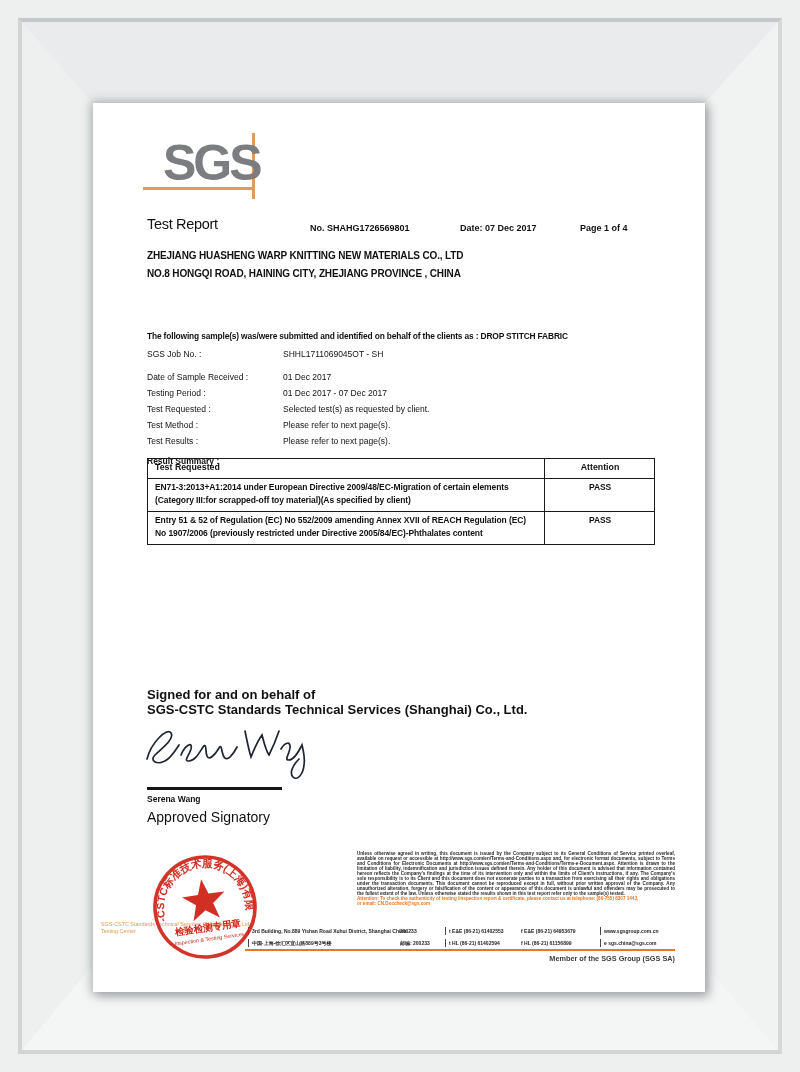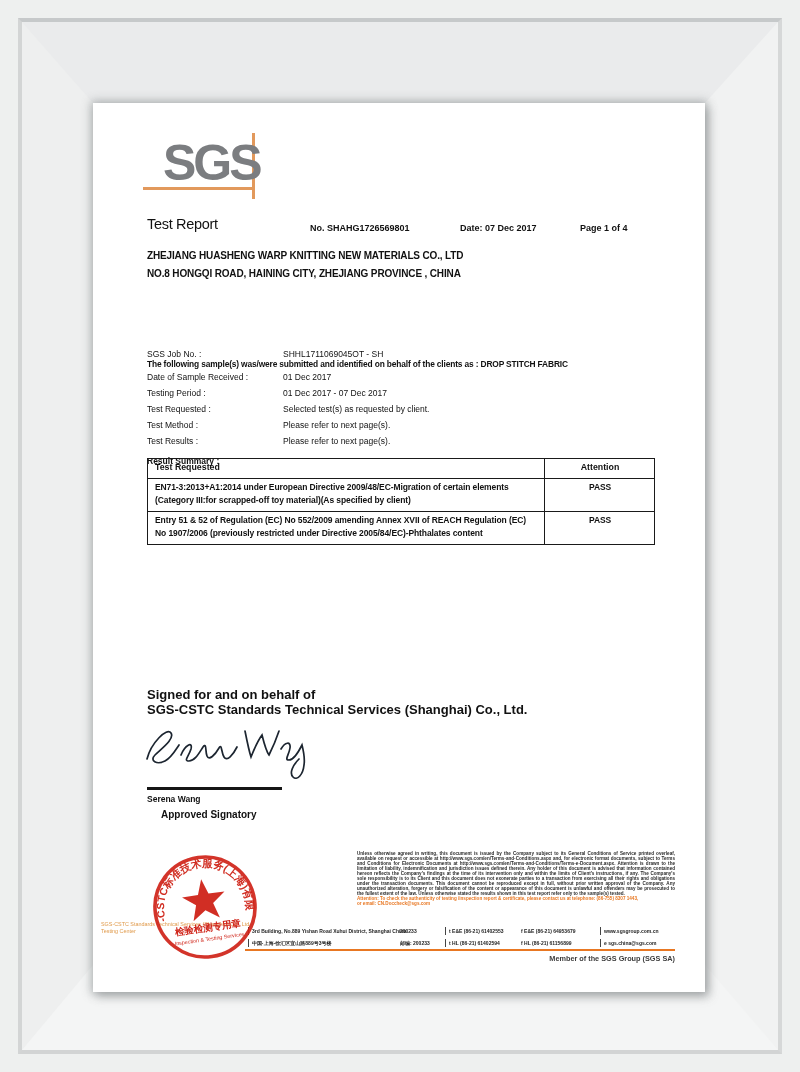--- a/index.html
+++ b/index.html
@@ -19,39 +19,39 @@
   .sgs-hline{position:absolute;left:50px;top:84px;width:111px;height:3px;background:#e2995c;}
   .sgs-vline{position:absolute;left:159px;top:30px;width:3px;height:66px;background:#e2995c;}
   .sgs-text{position:absolute;left:70px;top:34px;font-size:50px;font-weight:bold;
     color:#7b7d80;letter-spacing:-3px;line-height:52px;}
   
   .title{position:absolute;left:54px;top:113px;font-size:14.5px;font-weight:normal;letter-spacing:-.3px;}
   .hmeta{position:absolute;top:120px;font-size:9px;font-weight:bold;white-space:nowrap;}
   .client{position:absolute;left:54px;top:144px;font-size:10px;font-weight:bold;
     line-height:17.5px;letter-spacing:-.15px;white-space:nowrap;}
   .sampleline{position:absolute;left:54px;top:228px;font-size:8.4px;font-weight:600;
-    letter-spacing:-.15px;white-space:nowrap;margin-top:28px;}
+    letter-spacing:-.15px;white-space:nowrap;}
   .frow{position:absolute;left:54px;font-size:8.5px;font-weight:400;white-space:nowrap;}
   .frow .fval{position:absolute;left:136px;}
   .rsum{position:absolute;left:54px;top:353px;font-size:8.5px;font-weight:bold;}
   
   .rtable{position:absolute;left:54px;top:355px;width:508px;border-collapse:collapse;
     border:1.6px solid #1a1a1a;font-size:8.5px;}
   .rtable th,.rtable td{border:1px solid #1a1a1a;padding:2px 6px 3px 7px;
     vertical-align:top;line-height:13.5px;}
   .rtable th{text-align:left;font-size:8.8px;}
   .rtable .ccol{width:96px;text-align:center;font-weight:600;}
   .rtable td{font-weight:600;letter-spacing:-.1px;}
   
   .sig-blk{position:absolute;left:54px;top:584px;font-size:13px;font-weight:600;
     line-height:15px;white-space:nowrap;}
   .sig-svg{position:absolute;left:48px;top:612px;}
   .sig-line{position:absolute;left:54px;top:684px;width:135px;height:2.6px;background:#161616;}
   .sig-name{position:absolute;left:54px;top:691px;font-size:8.5px;font-weight:600;}
-  .sig-title{position:absolute;left:68px;top:706px;font-size:10px;font-weight:700;}
+  .sig-title{position:absolute;left:54px;top:706px;font-size:14px;font-weight:400;}
   
   .fineprint{position:absolute;left:264px;top:748px;width:318px;font-size:4.6px;
     line-height:5.05px;color:#2b2b2b;text-align:justify;font-weight:600;letter-spacing:0;}
   .attention{color:#e87722;font-weight:bold;}
   .stamp{position:absolute;left:56px;top:748px;z-index:3;}
   .overlay-co{position:absolute;left:8px;top:818px;z-index:1;color:#e09a4b;font-size:5.4px;
     line-height:7px;width:200px;}
   .addr-row{position:absolute;left:152px;height:11px;display:flex;align-items:center;
     font-size:5px;color:#1d1d1d;white-space:nowrap;z-index:2;font-weight:600;}
   .addr-row .sep{border-left:1px solid #444;height:8px;margin:0 3px;}

